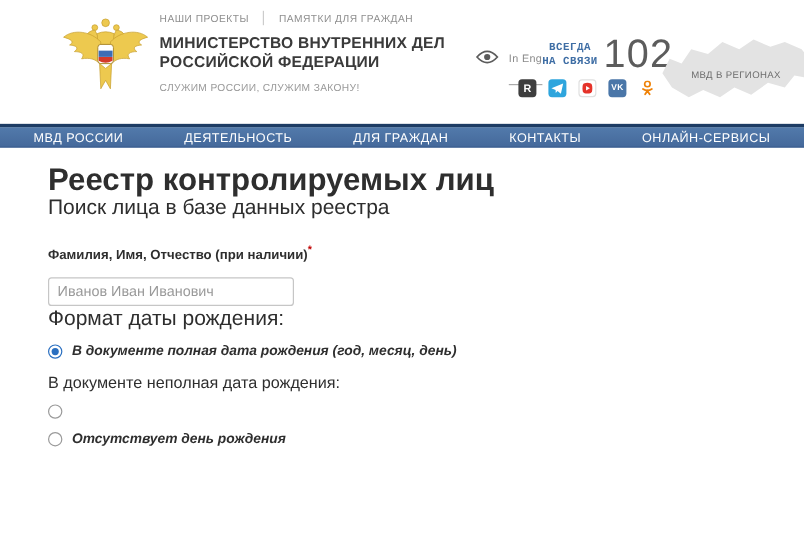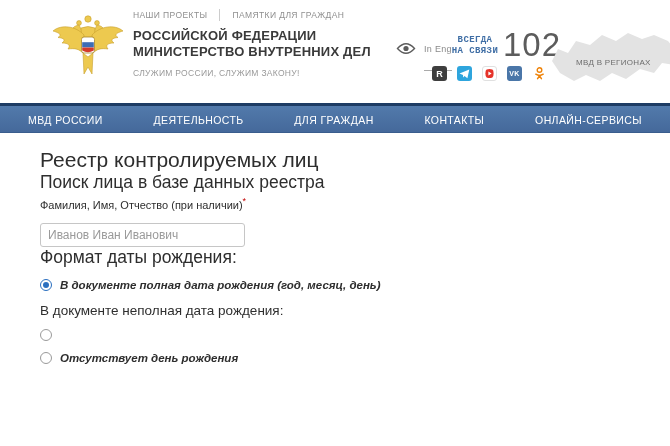--- a/index.html
+++ b/index.html
@@ -40,38 +40,38 @@
   .soc-youtube { background:#fff; border:1px solid #e0e0e0; }
   .soc-vk { background:#4a76a8; color:#fff; font-size:7px; font-weight:bold; letter-spacing:.3px; }
   .soc-ok { background:#fff; }
 
   .regions { position:absolute; right:-8px; top:27px; width:128px; height:72px; cursor:pointer; }
   .regions svg { position:absolute; inset:0; }
   .regions-label { position:absolute; left:26px; top:31px; font-size:8px; color:#6d6d6d;
     letter-spacing:.3px; white-space:nowrap; }
 
   
-  .nav { height:30px; border-top:3px solid #1d3c64;
+  .nav { height:20px; border-top:3px solid #1d3c64;
     background:linear-gradient(#527aab,#44689a);
     box-shadow:inset 0 -1px 0 #3a5d8d;
     display:flex; align-items:center; justify-content:space-between; padding:0 28px; }
   .nav-item { color:#fff; font-size:10.5px; letter-spacing:.4px; text-decoration:none;
     white-space:nowrap; cursor:pointer; }
 
   
   .content { padding:14px 0 0 40px; width:670px; }
 
-  .page-title { font-size:21px; font-weight:400; color:#2e2e2e; line-height:25px; }
+  .page-title { font-size:26px; font-weight:700; color:#2e2e2e; line-height:25px; }
 
   .intro { margin-top:7px; font-size:12px; font-weight:600; line-height:18px; color:#2e2e2e; }
   .intro a { color:#4a7db5; text-decoration:none; font-weight:600; }
 
   .section-heading { margin-top:0; font-size:17.5px; font-weight:400; color:#2e2e2e; }
 
-  .field-label { margin-top:3px; font-size:11px; font-weight:normal; color:#2e2e2e; }
+  .field-label { margin-top:20px; font-size:11px; font-weight:bold; color:#2e2e2e; }
   .req { color:#c00000; font-size:9px; vertical-align:super; }
 
   .name-input { margin-top:12px; width:205px; height:24px; border:1px solid #c6c6c6;
     border-radius:3px; padding:0 7px; font-size:12px; color:#333;
     font-family:"Liberation Sans",sans-serif; outline:none; }
   .name-input::placeholder { color:#9a9a9a; }
 
   .radio-row { margin-top:11px; display:flex; gap:8px; cursor:pointer; }
   .radio { width:12px; height:12px; border-radius:50%; border:1px solid #9a9a9a;
     background:#fff; position:relative; flex:none; }
@@ -106,22 +106,22 @@
     </svg>
   </div>
 
   <div class="top-links">
     <a href="#">НАШИ ПРОЕКТЫ</a>
     <span class="divider"></span>
     <a href="#">ПАМЯТКИ ДЛЯ ГРАЖДАН</a>
   </div>
 
   <div class="ministry-title">
+    <div>МИНИСТЕРСТВО ВНУТРЕННИХ ДЕЛ</div>
     <div>РОССИЙСКОЙ ФЕДЕРАЦИИ</div>
-    <div>МИНИСТЕРСТВО ВНУТРЕННИХ ДЕЛ</div>
   </div>
   <div class="slogan">СЛУЖИМ РОССИИ, СЛУЖИМ ЗАКОНУ!</div>
 
   <div class="eye-btn">
     <svg width="20" height="13" viewBox="0 0 20 13">
       <path d="M1.5 6.5 Q10 -3 18.5 6.5 Q10 16 1.5 6.5 Z" fill="none" stroke="#5c5c5c" stroke-width="1.4"></path>
       <circle cx="10" cy="6.5" r="2.6" fill="#5c5c5c"></circle>
     </svg>
   </div>
 

